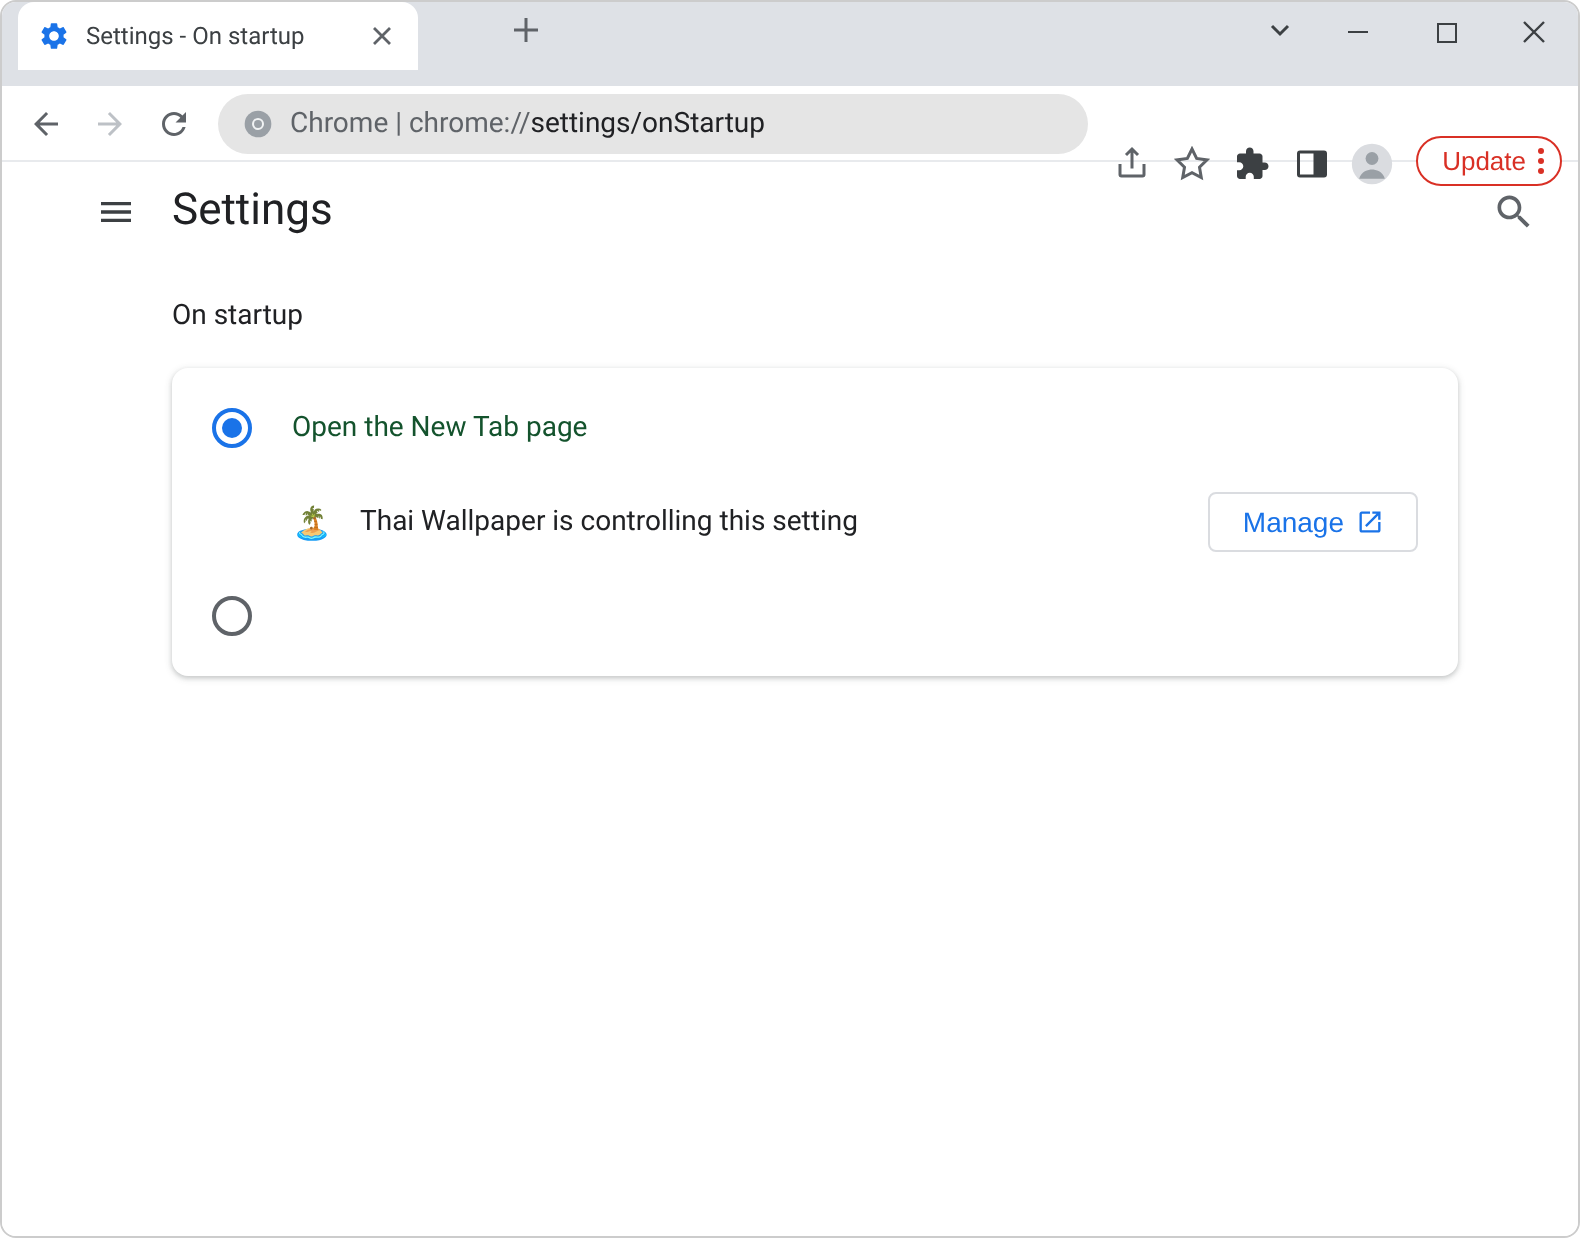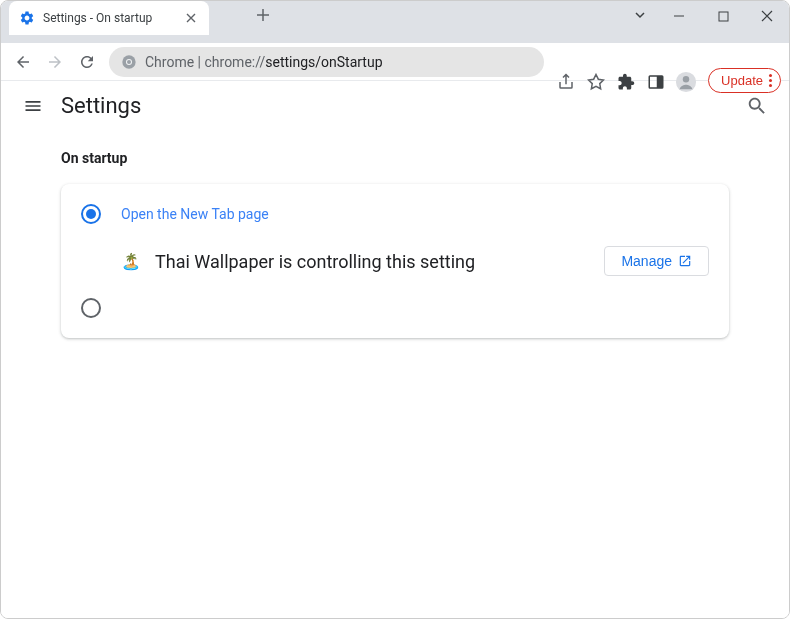--- a/index.html
+++ b/index.html
@@ -24,38 +24,38 @@
     .omnibox { flex: 1; height: 30px; background: #e5e5e5; border-radius: 15px; display: flex; align-items: center; padding: 0 12px; gap: 8px; margin: 0 4px; }
     .omnibox-icon { color: #5f6368; display: flex; align-items: center; }
     .omnibox-text { font-size: 14px; color: #202124; }
     .omnibox-text .url-prefix { color: #5f6368; }
     .toolbar-icons { display: flex; align-items: flex-start; gap: 2px; margin-top: 40px; }
     .toolbar-icon { width: 28px; height: 28px; display: flex; align-items: center; justify-content: center; cursor: pointer; color: #5f6368; border-radius: 50%; }
     .update-btn { border: 1px solid #d93025; color: #d93025; background: #fff; border-radius: 15px; padding: 4px 8px 4px 12px; font-size: 13px; display: flex; align-items: center; gap: 6px; cursor: pointer; margin-left: 6px; }
     .update-dots { display: flex; flex-direction: column; gap: 2px; }
     .update-dots span { width: 3px; height: 3px; background: #d93025; border-radius: 50%; }
     
-    .content { background: #fff; height: calc(100% - 80px); }
+    .content { background: #fff; height: calc(100% - 80px); padding-left: 25px; }
     .content-header { display: flex; align-items: center; padding: 12px 20px; gap: 16px; }
     .hamburger { width: 24px; height: 24px; display: flex; align-items: center; justify-content: center; cursor: pointer; color: #5f6368; }
     .page-title { font-size: 22px; color: #202124; font-weight: 400; flex: 1; }
     .search-btn { width: 24px; height: 24px; display: flex; align-items: center; justify-content: center; cursor: pointer; color: #5f6368; }
     
     .settings-body { padding: 20px 60px; }
-    .section-title { font-size: 14px; color: #202124; margin-bottom: 18px; font-weight: 700; }
+    .section-title { font-size: 14px; color: #202124; margin-bottom: 18px; font-weight: 400; }
     .card { background: #fff; border-radius: 8px; box-shadow: 0 1px 2px rgba(60,64,67,0.2), 0 1px 3px 1px rgba(60,64,67,0.1); padding: 8px 0; }
     .radio-row { display: flex; align-items: center; padding: 12px 20px; gap: 20px; }
     .radio { width: 20px; height: 20px; border: 2px solid #5f6368; border-radius: 50%; display: flex; align-items: center; justify-content: center; cursor: pointer; flex-shrink: 0; }
     .radio.selected { border-color: #1a73e8; }
     .radio.selected::after { content: ''; width: 10px; height: 10px; background: #1a73e8; border-radius: 50%; }
-    .radio-label { font-size: 14px; color: #3b82f6; }
+    .radio-label { font-size: 14px; color: #14532d; }
     
     .extension-row { display: flex; align-items: center; padding: 10px 20px 10px 60px; gap: 14px; }
     .ext-icon { width: 20px; height: 20px; display: flex; align-items: center; justify-content: center; font-size: 16px; }
-    .ext-text { font-size: 18px; color: #202124; flex: 1; }
+    .ext-text { font-size: 14px; color: #202124; flex: 1; }
     .ext-buttons { display: flex; gap: 24px; }
     .link-btn { border: 1px solid #dadce0; background: #fff; color: #1a73e8; font-size: 14px; padding: 6px 16px; border-radius: 4px; cursor: pointer; display: flex; align-items: center; gap: 6px; }
     
     svg { display: block; }
   </style>
 </head>
 <body>
 
 <div class="window-frame">
   <div class="titlebar">

